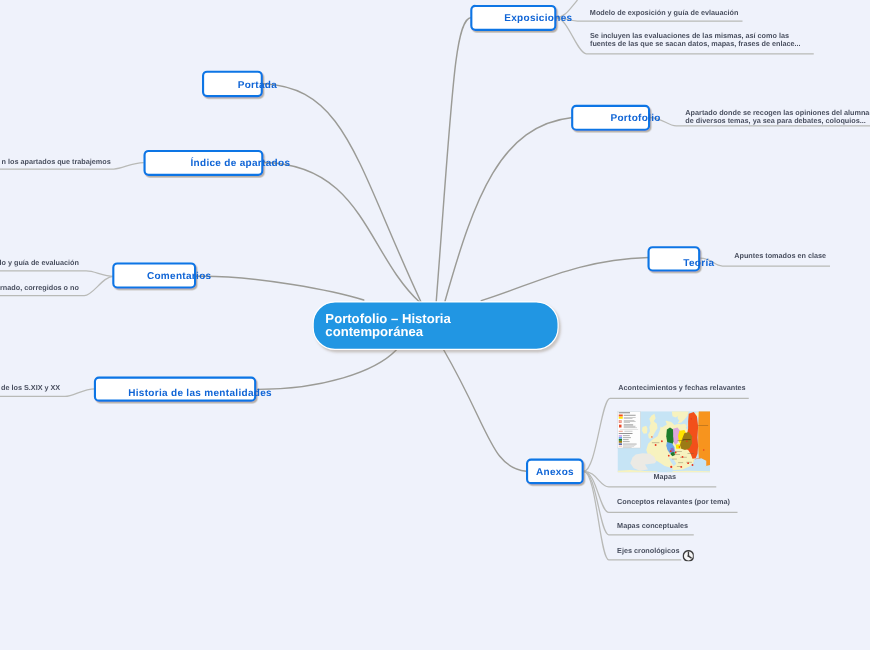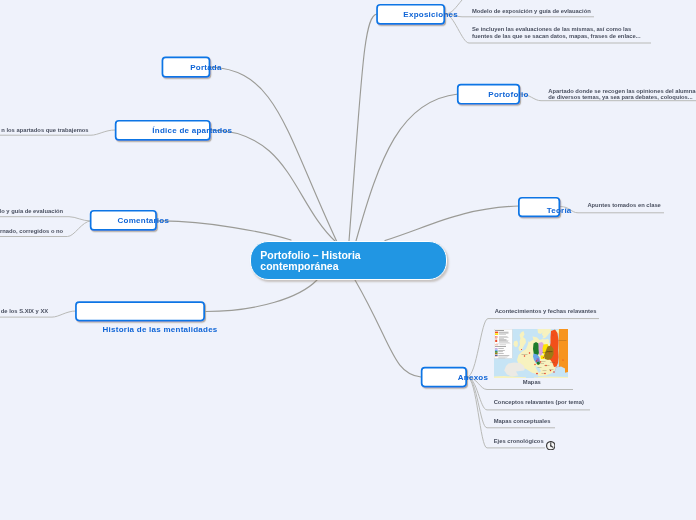--- a/index.html
+++ b/index.html
@@ -85,33 +85,33 @@
 
   <div class="node" style="left:161.6px;top:56.5px;width:48.7px;height:21.2px;">
     <span>Portada</span>
     </div>
   <div class="node" style="left:114.8px;top:119.9px;width:115px;height:20.8px;">
     <span>Índice de apartados</span>
     </div>
   <div class="node" style="left:89.8px;top:209.9px;width:67.1px;height:20.9px;text-align:center;">
     <span>Comentarios</span>
     </div>
-  <div class="node" style="left:75.1px;top:319px;width:129.9px;height:20.2px;">
+  <div class="node" style="left:75.1px;top:304px;width:129.9px;height:20.2px;">
     <span>Historia de las mentalidades</span>
     </div>
   <div class="node" style="left:376.2px;top:3.9px;width:68.9px;height:20.8px;">
     <span>Exposiciones</span>
     </div>
   <div class="node" style="left:456.9px;top:83.8px;width:63.2px;height:20.8px;">
     <span>Portofolio</span>
     </div>
   <div class="node" style="left:518px;top:196.9px;width:42.2px;height:27px;">
     <span>Teoría</span>
     </div>
-  <div class="node" style="left:431px;top:366.8px;width:44px;height:20.6px;">
+  <div class="node" style="left:402px;top:366.8px;width:44px;height:20.6px;">
     <span>Anexos</span>
     </div>
 
   <div class="leaf" style="left:1.3px;top:127px;">n los apartados que trabajemos</div>
   <div class="leaf" style="left:-0.4px;top:207.5px;">lo y guía de evaluación</div>
   <div class="leaf" style="left:0px;top:227.5px;">rnado, corregidos o no</div>
   <div class="leaf" style="left:0.8px;top:307.8px;">de los S.XIX y XX</div>
   <div class="leaf" style="left:471.9px;top:7.5px;">Modelo de exposición y guía de evlauación</div>
   <div class="leaf" style="left:472px;top:26px;">Se incluyen las evaluaciones de las mismas, así como las
 fuentes de las que se sacan datos, mapas, frases de enlace...</div>

